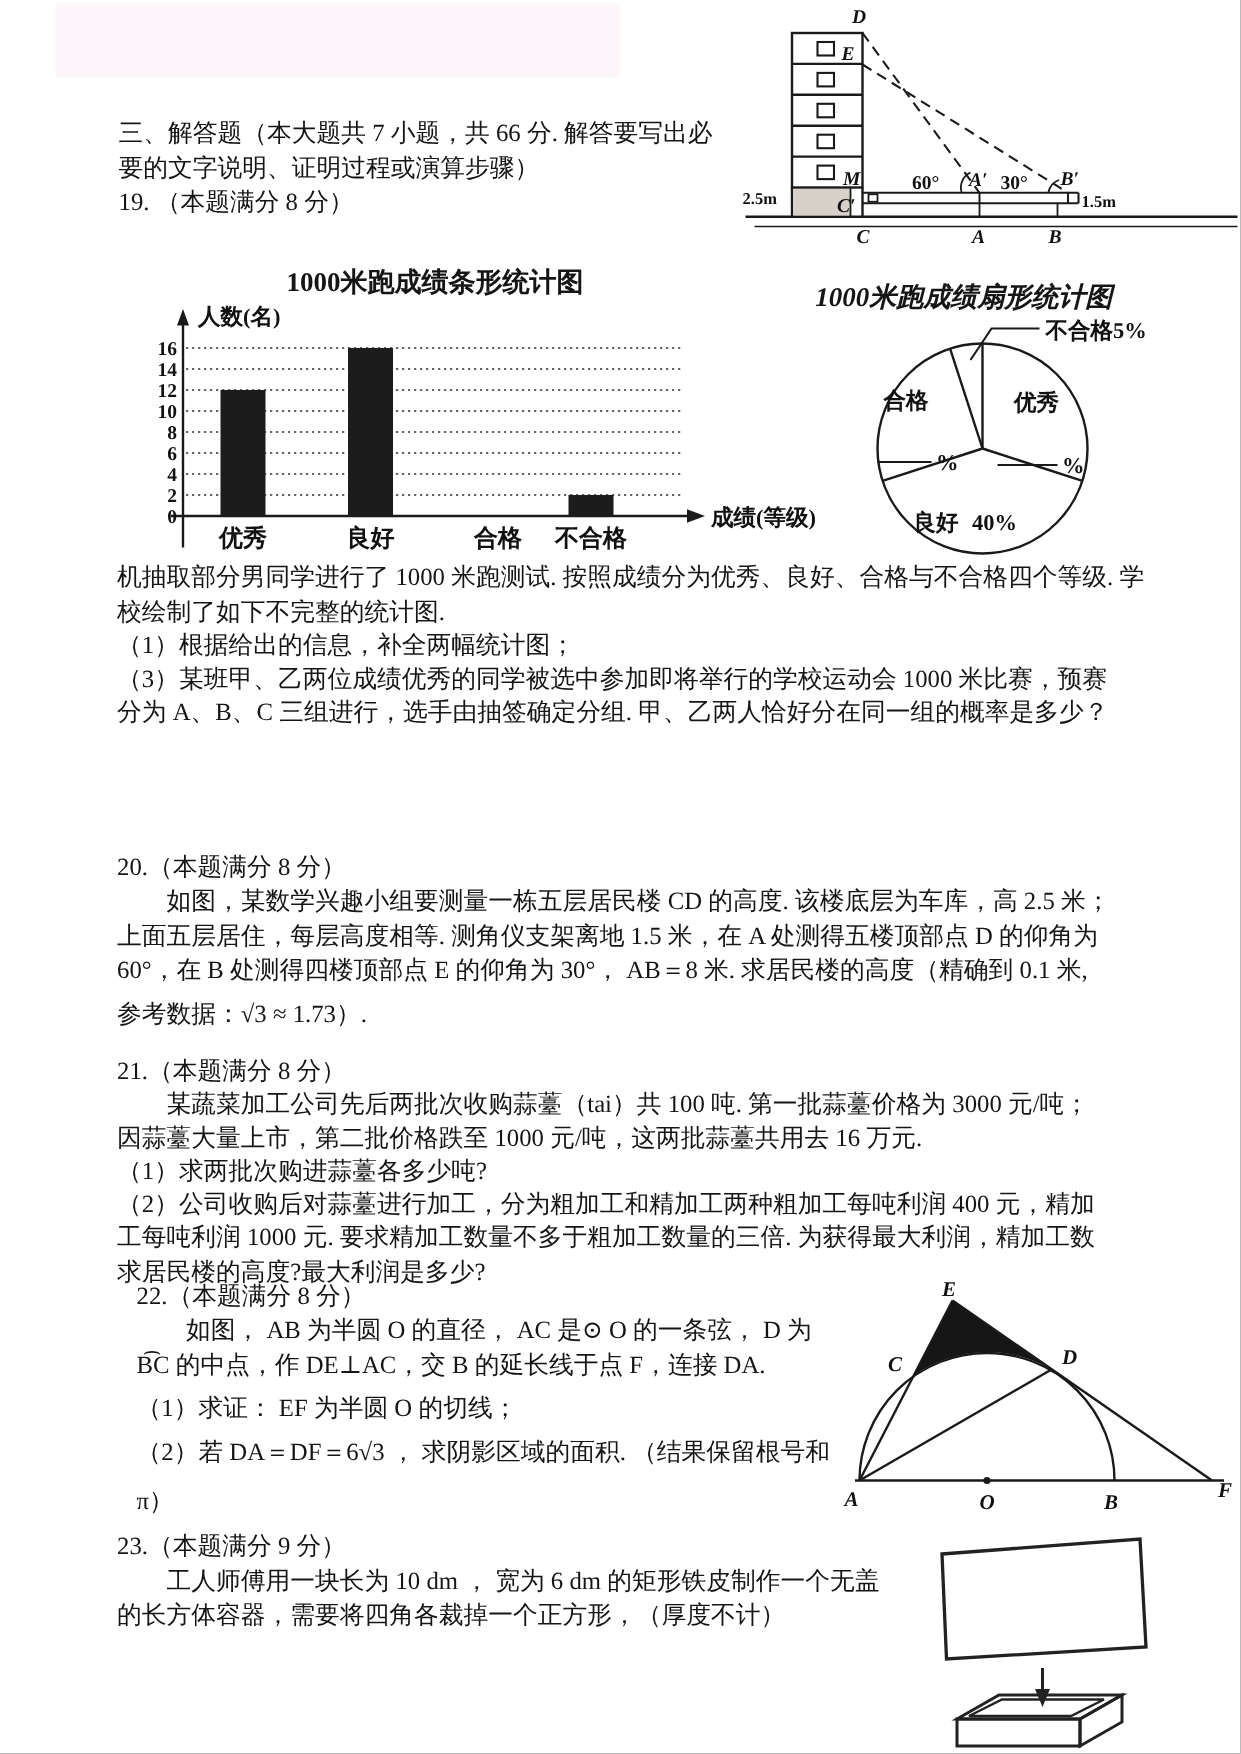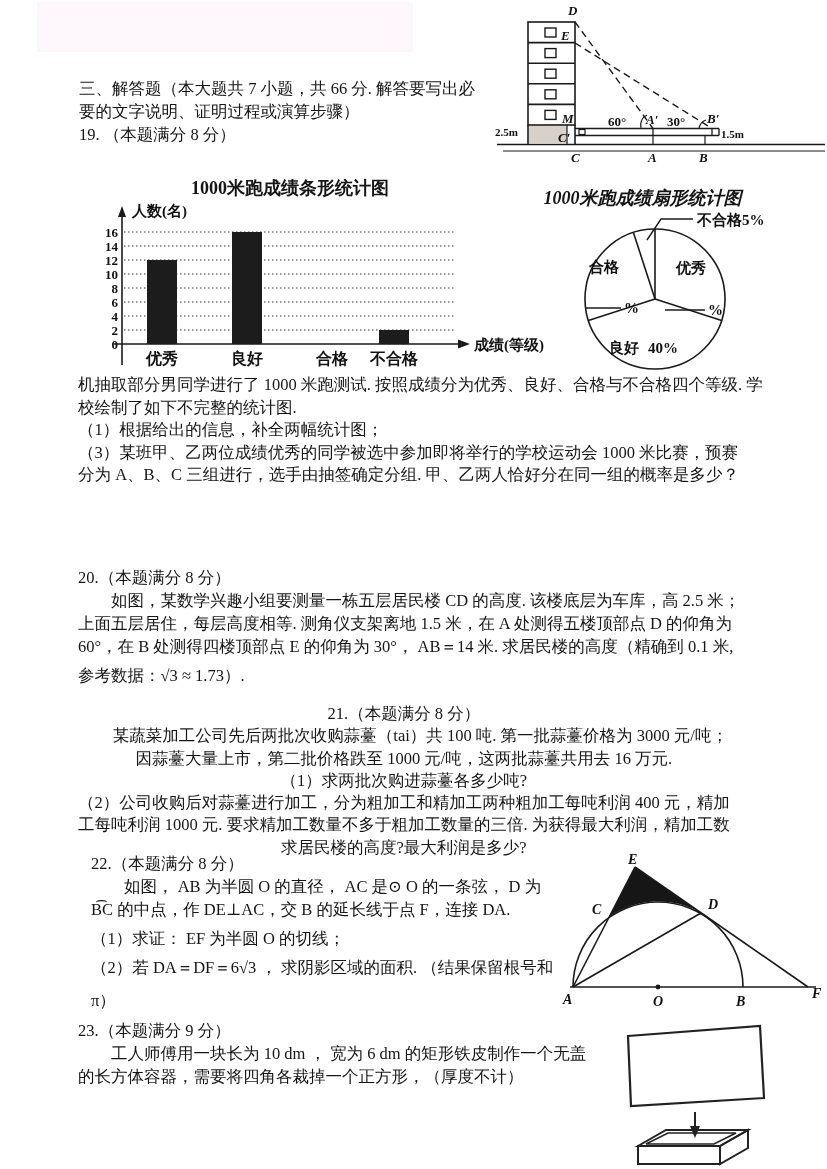--- a/index.html
+++ b/index.html
@@ -171,25 +171,25 @@
     <div class="ln">校绘制了如下不完整的统计图.</div>
     <div class="ln">（1）根据给出的信息，补全两幅统计图；</div>
     <div class="ln">（3）某班甲、乙两位成绩优秀的同学被选中参加即将举行的学校运动会 1000 米比赛，预赛</div>
     <div class="ln">分为 A、B、C 三组进行，选手由抽签确定分组. 甲、乙两人恰好分在同一组的概率是多少？</div>
   </div>
 
   <div class="abs blk20" style="left:78px;top:566px;">
     <div class="ln">20.（本题满分 8 分）</div>
     <div class="ln indent">如图，某数学兴趣小组要测量一栋五层居民楼 CD 的高度. 该楼底层为车库，高 2.5 米；</div>
     <div class="ln">上面五层居住，每层高度相等. 测角仪支架离地 1.5 米，在 A 处测得五楼顶部点 D 的仰角为</div>
-    <div class="ln">60°，在 B 处测得四楼顶部点 E 的仰角为 30°， AB＝14 米. 求居民楼的高度（精确到 0.1 米,</div>
+    <div class="ln">60°，在 B 处测得四楼顶部点 E 的仰角为 30°， AB＝8 米. 求居民楼的高度（精确到 0.1 米,</div>
     <div class="ln mt6">参考数据：√3 ≈ 1.73）.</div>
   </div>
 
-  <div class="abs blk21" style="left:78px;top:703px;text-align:center;">
+  <div class="abs blk21" style="left:78px;top:703px;">
     <div class="ln">21.（本题满分 8 分）</div>
     <div class="ln indent">某蔬菜加工公司先后两批次收购蒜薹（tai）共 100 吨. 第一批蒜薹价格为 3000 元/吨；</div>
     <div class="ln">因蒜薹大量上市，第二批价格跌至 1000 元/吨，这两批蒜薹共用去 16 万元.</div>
     <div class="ln">（1）求两批次购进蒜薹各多少吨?</div>
     <div class="ln">（2）公司收购后对蒜薹进行加工，分为粗加工和精加工两种粗加工每吨利润 400 元，精加</div>
     <div class="ln">工每吨利润 1000 元. 要求精加工数量不多于粗加工数量的三倍. 为获得最大利润，精加工数</div>
     <div class="ln">求居民楼的高度?最大利润是多少?</div>
   </div>
 
   <div class="abs blk22" style="left:78px;top:852px;margin-left:13px;">

